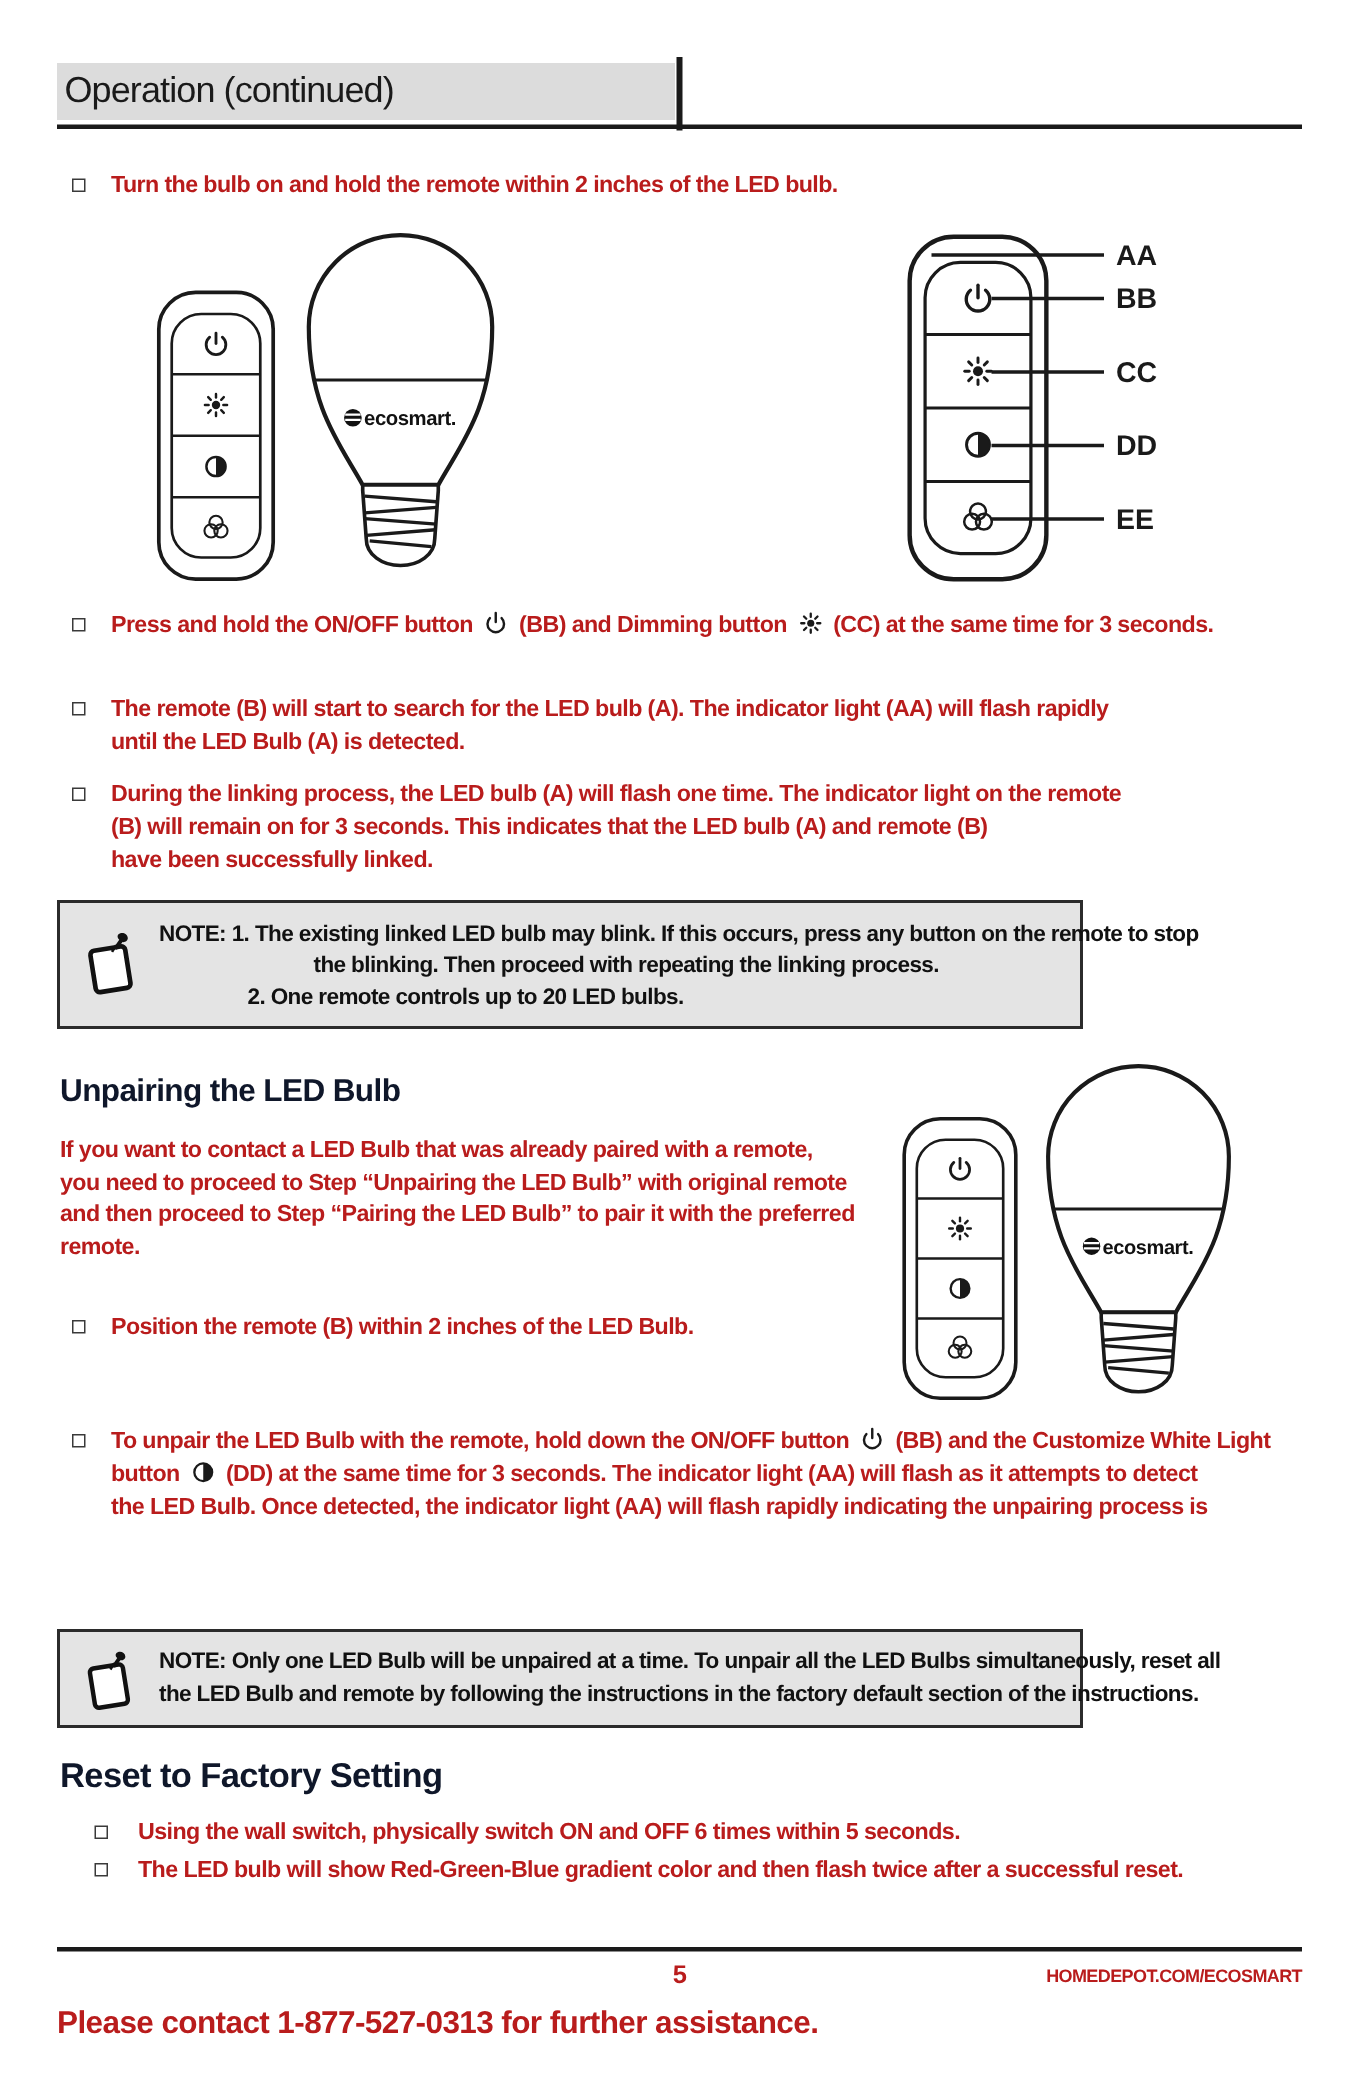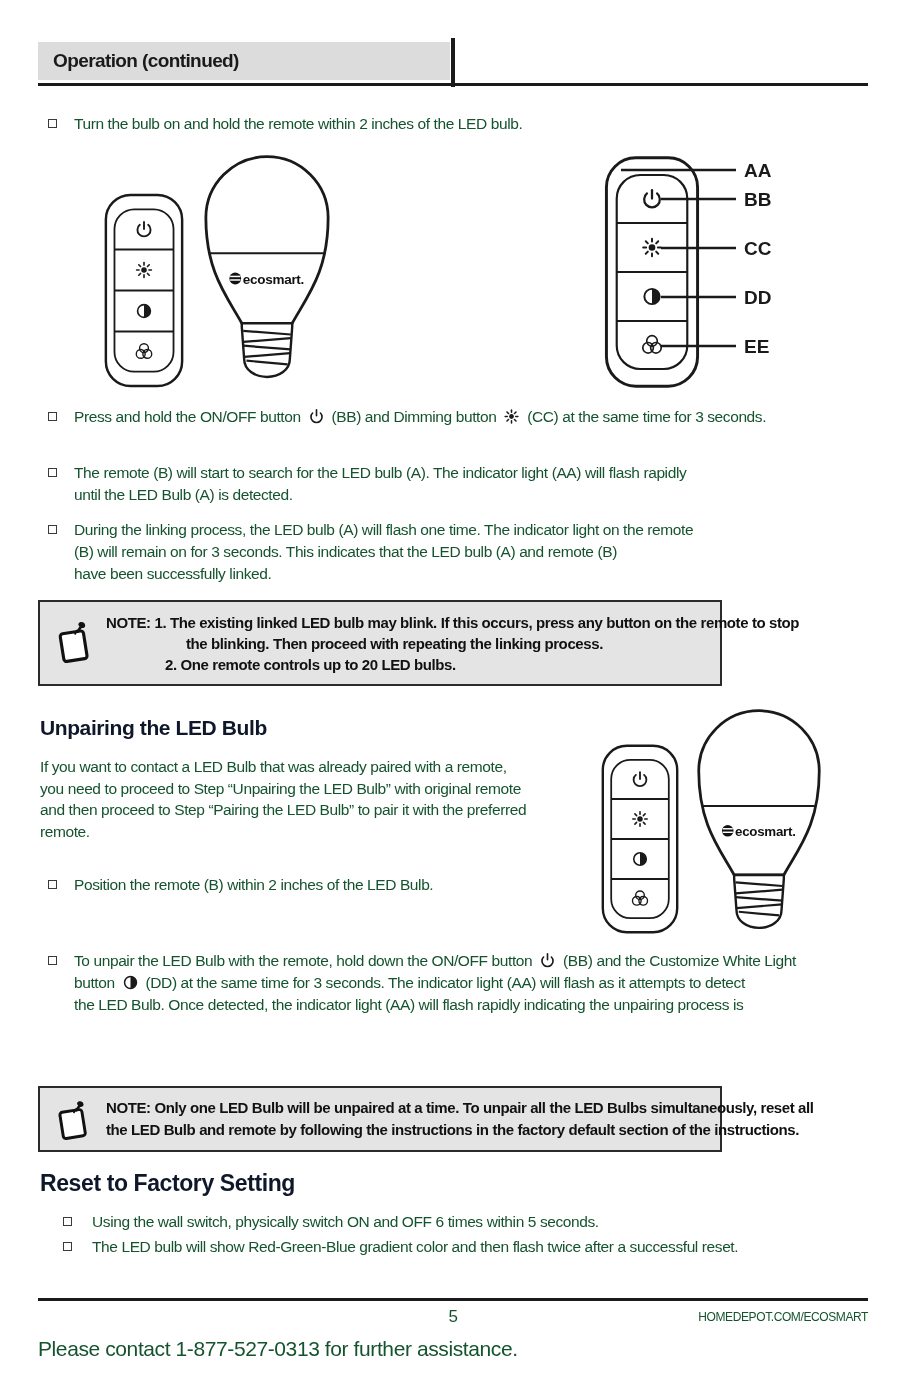--- a/index.html
+++ b/index.html
@@ -1,25 +1,25 @@
 <!DOCTYPE html>
 <html><head>
 <meta charset="utf-8">
 <style>
   html,body{margin:0;padding:0;}
   body{
     width:908px;height:1400px;position:relative;background:#fff;
     font-family:"Liberation Sans",sans-serif;color:#1a1a1a;overflow:hidden;
   }
   .abs{position:absolute;}
-  .txt{font-weight:normal;font-size:15.5px;letter-spacing:-0.4px;line-height:22px;color:#14532d;}
+  .txt{font-weight:bold;font-size:15.5px;letter-spacing:-0.4px;line-height:22px;color:#b91c1c;}
   .pre{white-space:pre-line;}
   .sq{position:absolute;width:7px;height:7px;border:1.5px solid #3a3a3a;background:#fff;}
   .hdr-box{position:absolute;left:38px;top:42px;width:412px;height:38px;background:#dcdcdc;}
-  .hdr-title{font-size:19px;font-weight:bold;letter-spacing:-0.6px;line-height:38px;padding-left:15px;}
+  .hdr-title{font-size:24px;font-weight:normal;letter-spacing:-0.6px;line-height:38px;padding-left:5px;}
   .hdr-vline{position:absolute;left:451px;top:38px;width:4px;height:49px;background:#1a1a1a;}
   .rule{position:absolute;background:#1a1a1a;}
   .note-box{position:absolute;left:38px;width:684px;background:#e4e4e4;border:2px solid #2b2b2b;box-sizing:border-box;}
   .note-txt{font-weight:bold;font-size:15px;letter-spacing:-0.4px;line-height:21px;color:#111;}
   .h2{position:absolute;font-weight:bold;color:#0f172a;}
   .inline-ic{display:inline-block;vertical-align:-3px;margin:0 3px;}
   svg{display:block;overflow:visible;}
   .lbl{font-weight:bold;}
 </style>
 </head>
@@ -162,21 +162,21 @@
 
 <div class="note-box" style="top:600px;height:86px;">
   <svg class="abs" style="left:14px;top:18px;" width="38" height="47" viewBox="0 0 34 42">
     <use href="#sym-note"></use>
   </svg>
   <div class="abs note-txt" style="left:66px;top:10px;width:750px;">
     <div>
       <span class="lbl">NOTE:</span>
       <span>1. The existing linked LED bulb may blink. If this occurs, press any button on the remote to stop</span>
     </div>
-    <div style="margin-left:80px;">the blinking. Then proceed with repeating the linking process.</div>
+    <div style="margin-left:103px;">the blinking. Then proceed with repeating the linking process.</div>
     <div style="margin-left:59px;">2. One remote controls up to 20 LED bulbs.</div>
   </div>
 </div>
 
 <div class="h2" style="left:40px;top:716px;font-size:21px;letter-spacing:-0.4px;">Unpairing the LED Bulb</div>
 <div class="abs txt pre" style="left:40px;top:756px;width:580px;line-height:21.5px;">If you want to contact a LED Bulb that was already paired with a remote,
 you need to proceed to Step “Unpairing the LED Bulb” with original remote
 and then proceed to Step “Pairing the LED Bulb” to pair it with the preferred
 remote.</div>
 

